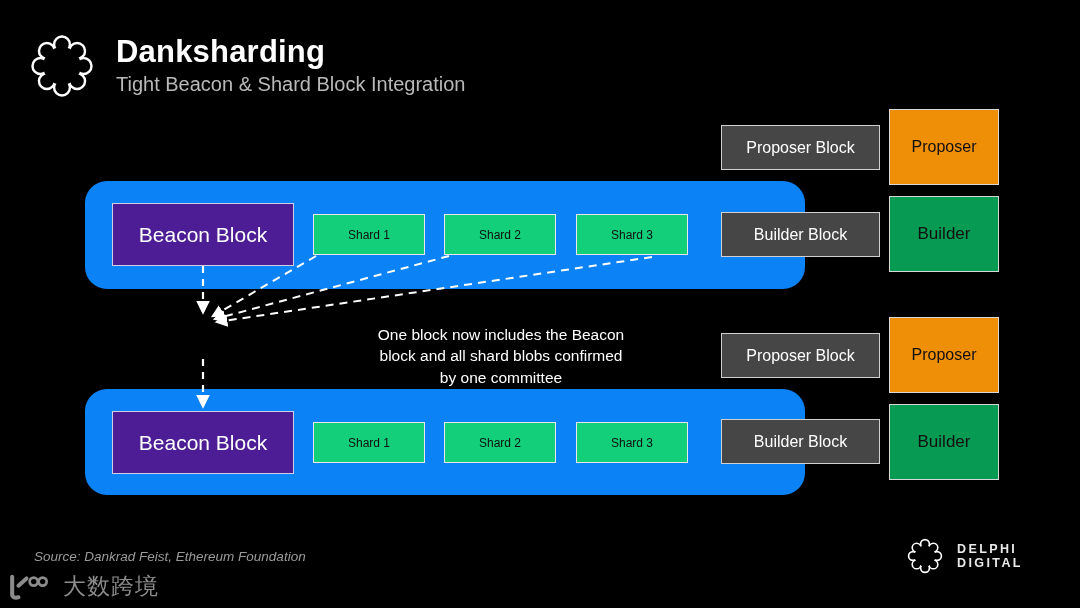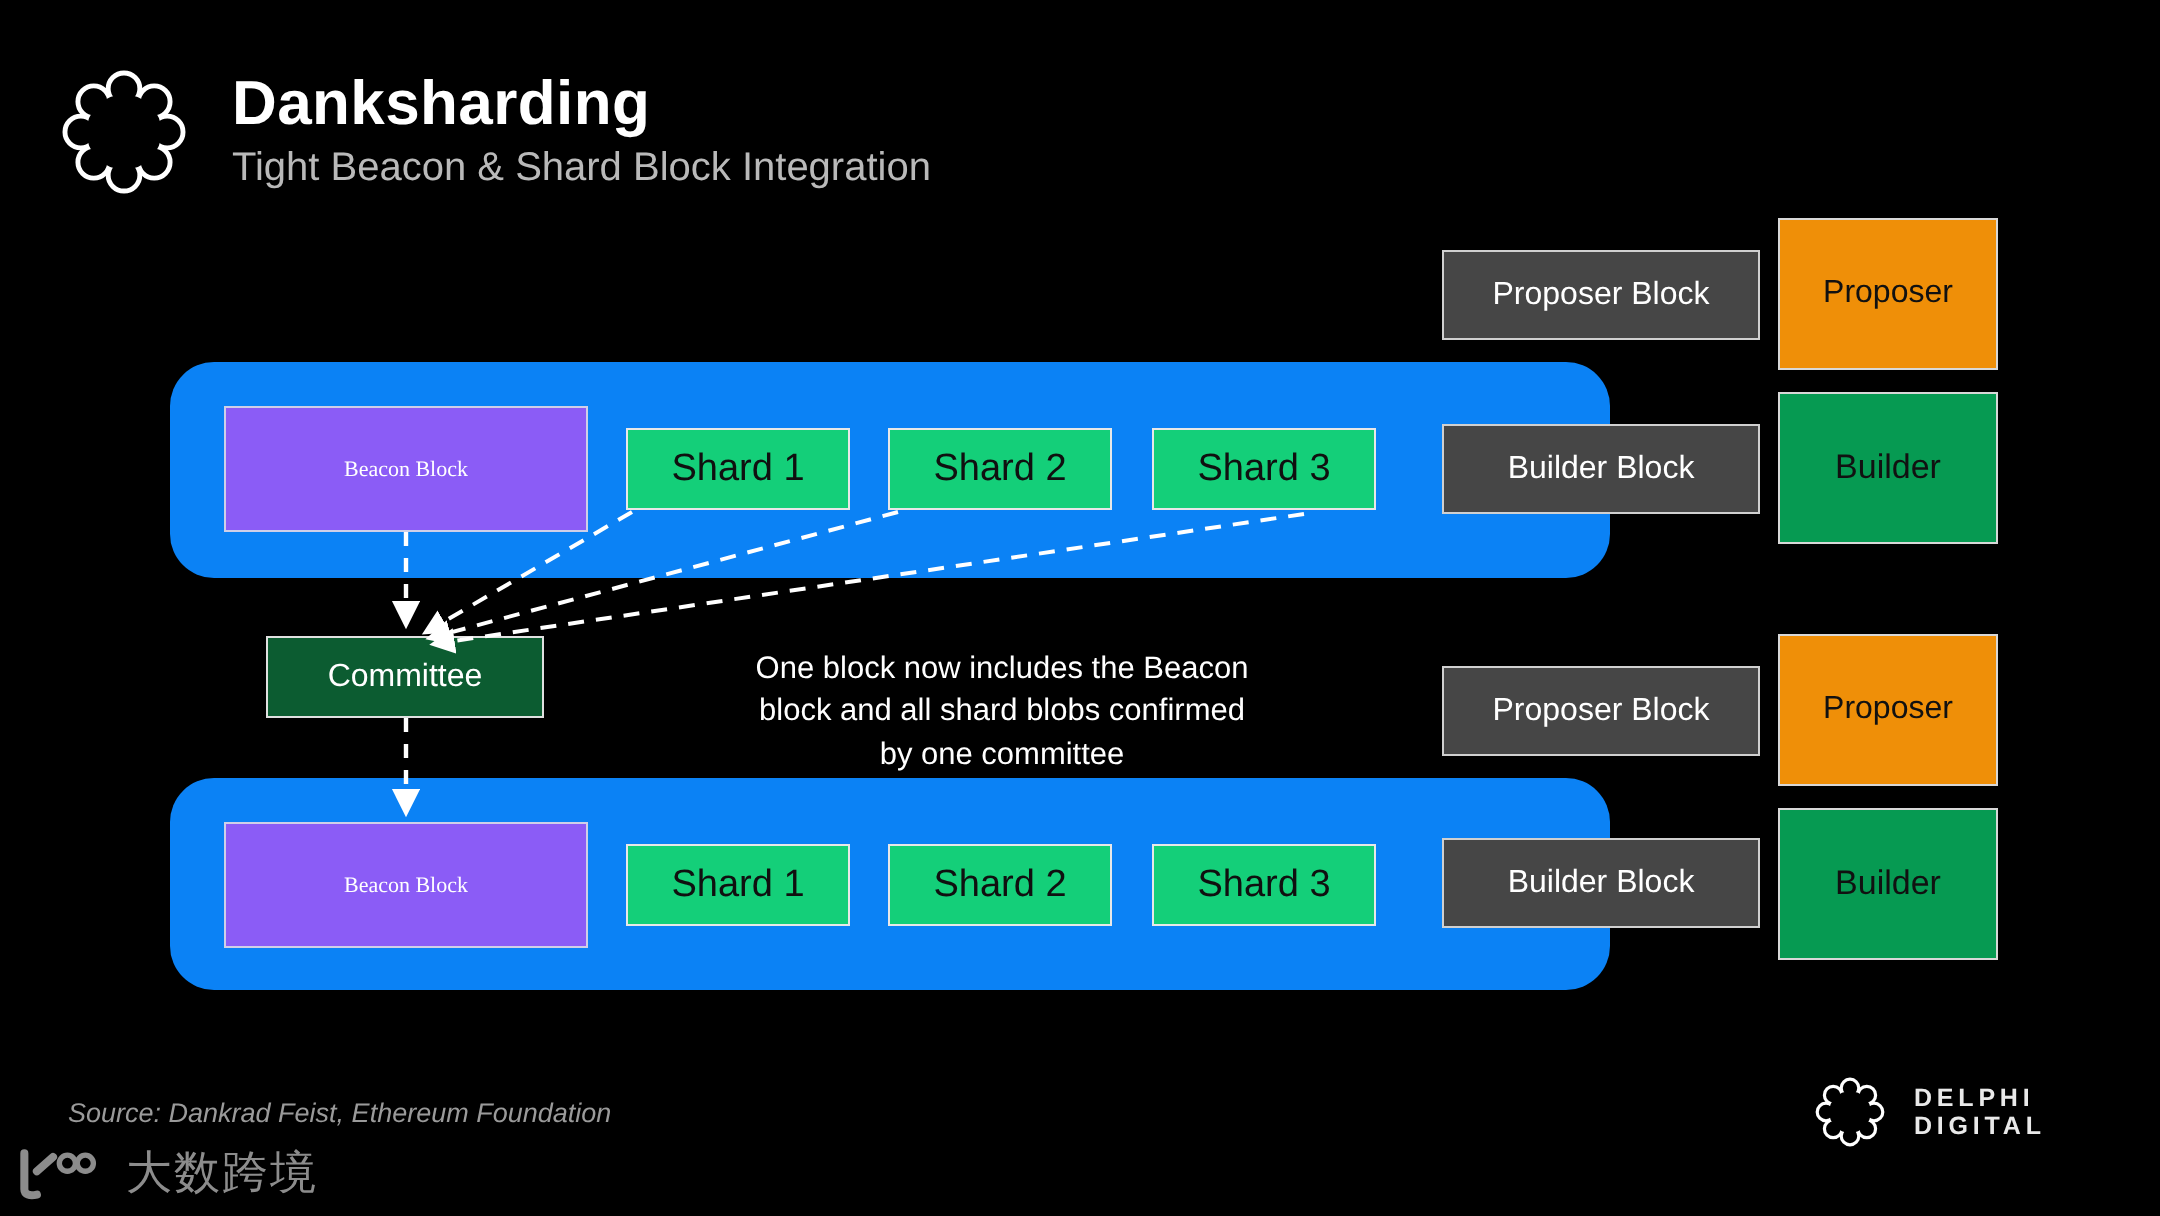--- a/index.html
+++ b/index.html
@@ -62,31 +62,30 @@
   }
 
   .blue-band {
     position: absolute;
     background: #0b82f5;
     border-radius: 22px;
     box-sizing: border-box;
   }
 
   .beacon-block {
-    background: #8b5cf6;
+    background: #4c1d95;
     border: 1.5px solid #cfcfe8;
     color: #ffffff;
-    font-size: 11px;
-    font-family: Liberation Serif, serif;
+    font-size: 21px;
   }
   .shard-block {
     background: #14cf79;
     border: 1.5px solid #e8e8e8;
     color: #101010;
-    font-size: 19px;
+    font-size: 12px;
   }
   .gray-block {
     background: #464646;
     border: 1.5px solid #d0d0d0;
     color: #ffffff;
     font-size: 16px;
   }
   .proposer-block {
     background: #ef8f08;
     border: 1.5px solid #d8d8d8;
@@ -202,21 +201,20 @@
   <div class="box shard-block" style="left:444px; top:214px; width:112px; height:41px;">Shard 2</div>
   <div class="box shard-block" style="left:576px; top:214px; width:112px; height:41px;">Shard 3</div>
 
   <div class="box gray-block" style="left:721px; top:212px; width:159px; height:45px;">Builder Block</div>
 
   <div class="box gray-block" style="left:721px; top:125px; width:159px; height:45px;">Proposer Block</div>
 
   <div class="box proposer-block" style="left:889px; top:109px; width:110px; height:76px;">Proposer</div>
   <div class="box builder-block" style="left:889px; top:196px; width:110px; height:76px;">Builder</div>
 
-  <div class="box committee-block" style="left:133px; top:318px; width:139px; height:41px;">Committee</div>
 
   <div class="annotation" style="left:348px; top:324px; width:306px;">One block now includes the Beacon
 block and all shard blobs confirmed
 by one committee</div>
 
   <div class="box gray-block" style="left:721px; top:333px; width:159px; height:45px;">Proposer Block</div>
 
   <div class="box proposer-block" style="left:889px; top:317px; width:110px; height:76px;">Proposer</div>
 
   <div class="blue-band" style="left:85px; top:389px; width:720px; height:106px;"></div>

